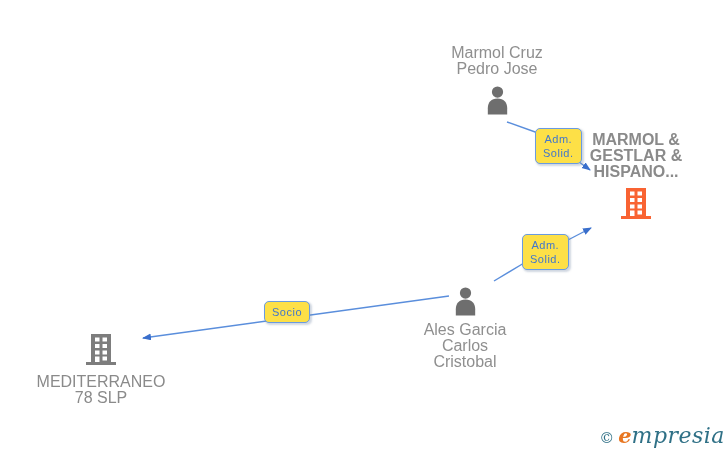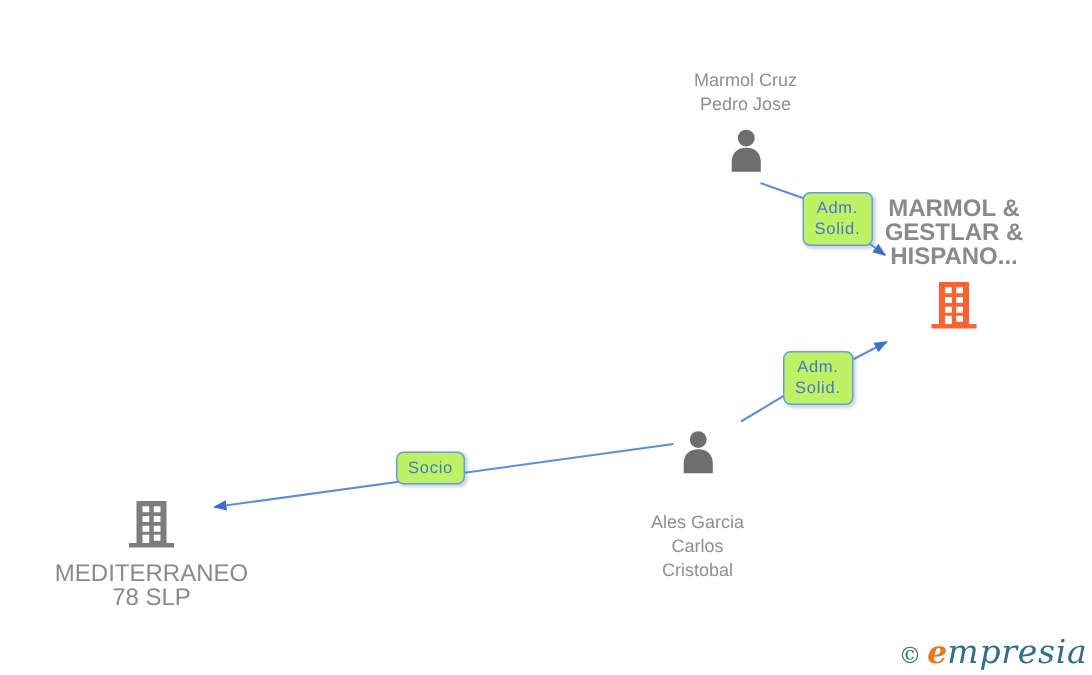--- a/index.html
+++ b/index.html
@@ -7,30 +7,30 @@
     width:728px;height:450px;position:relative;overflow:hidden;
     background:#ffffff;
     font-family:"Liberation Sans", sans-serif;
   }
   #edges{position:absolute;left:0;top:0;width:728px;height:450px;}
   .edge{stroke:var(--edge_blue);stroke-width:1.4;fill:none;}
   .arw{fill:var(--arrow_blue);}
   .node{position:absolute;text-align:center;cursor:pointer;}
   .node-label{
     white-space:pre-line;color:var(--node_gray);
-    font-size:12px;line-height:16px;
+    font-size:16px;line-height:16px;
   }
   .node-label.company{color:var(--company_text);font-size:16px;}
   .node-label.focal{font-weight:bold;}
   .icon-wrap{display:inline-block;line-height:0;}
   .person-icon{color:var(--icon_gray);}
   .bldg-gray{color:var(--building_gray);}
   .bldg-orange{color:var(--building_orange);}
   .edge-label{
-    position:absolute;background:#bef264;
+    position:absolute;background:#fde047;
     border:1px solid var(--label_border);border-radius:5px;
     color:var(--label_blue);font-size:11px;line-height:14px;
     letter-spacing:0.5px;text-align:center;white-space:pre-line;
     padding:3px 7px;cursor:pointer;
     box-shadow:1.5px 1.5px 2px rgba(120,140,170,0.35);
   }
   .logo{
     position:absolute;right:3px;bottom:2px;
     font-family:"DejaVu Serif", serif;font-style:italic;
     display:flex;align-items:baseline;cursor:pointer;
@@ -88,21 +88,21 @@
   </span>
 </div>
 
 <div class="node" style="left:395px;top:285px;width:140px;">
   <span class="icon-wrap person-icon">
     <svg width="31" height="32" viewBox="0 0 32 32">
         <circle cx="16" cy="7.8" r="5.8" fill="currentColor"></circle>
         <path fill="currentColor" d="M16 14.5c-6.5 0-10 4-10 10V31h20v-6.5c0-6-3.5-10-10-10z"></path>
       </svg>
   </span>
-  <div class="node-label" style="margin-top:18px;">Ales Garcia
+  <div class="node-label" style="margin-top:1px;">Ales Garcia
 Carlos
 Cristobal</div>
 </div>
 
 <div class="node" style="left:31px;top:334px;width:140px;">
   <span class="icon-wrap bldg-gray">
     <svg width="34" height="32" viewBox="0 0 34 32">
         <rect x="7" y="0" width="20" height="29" fill="currentColor"></rect>
         <rect x="2" y="28" width="30" height="3" fill="currentColor"></rect>
         <g fill="#ffffff">

